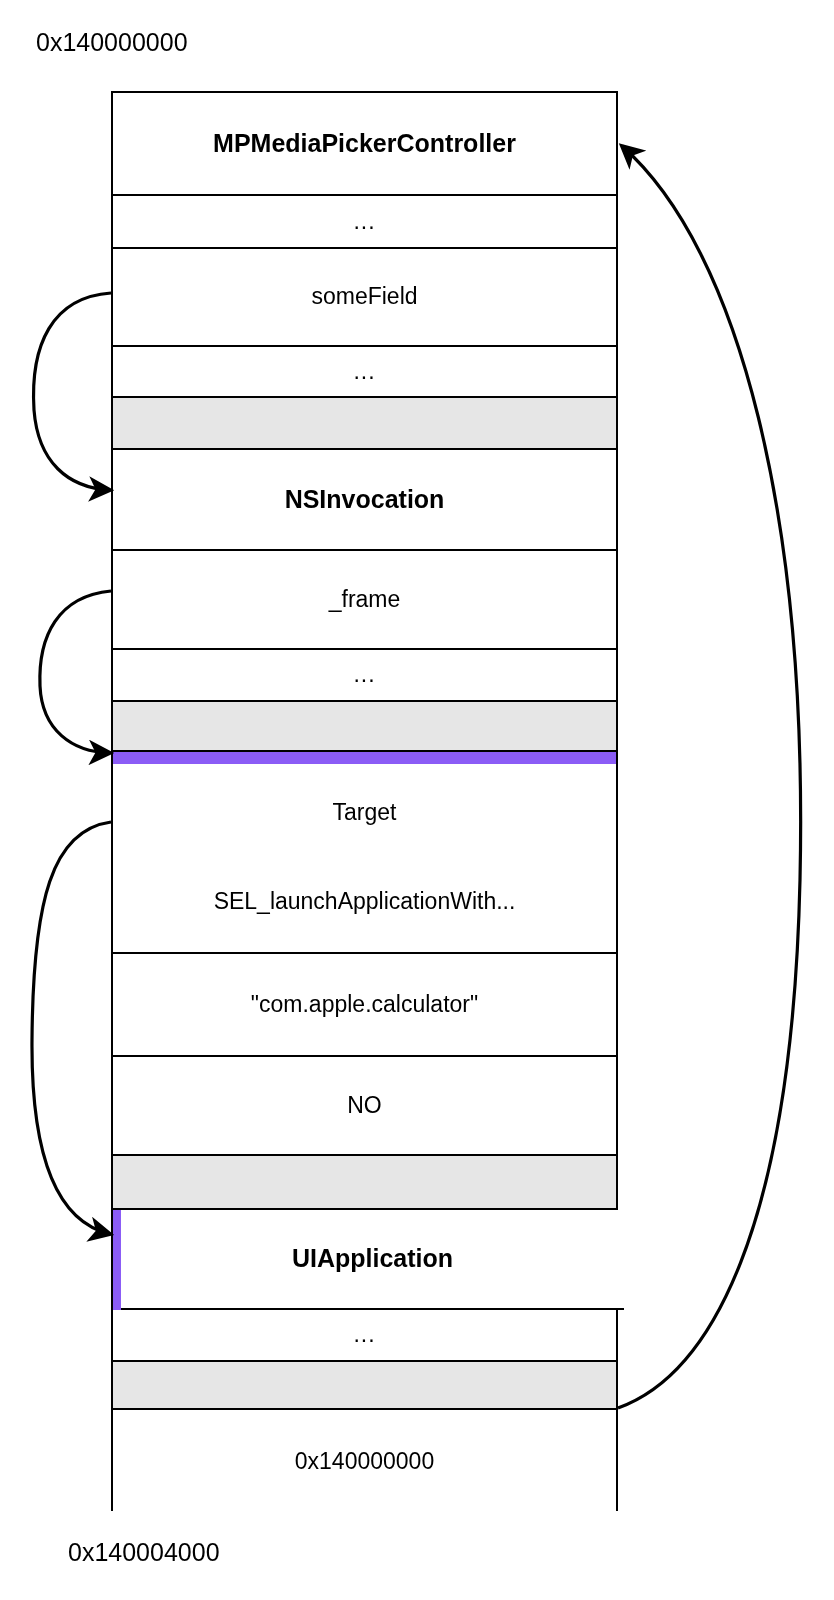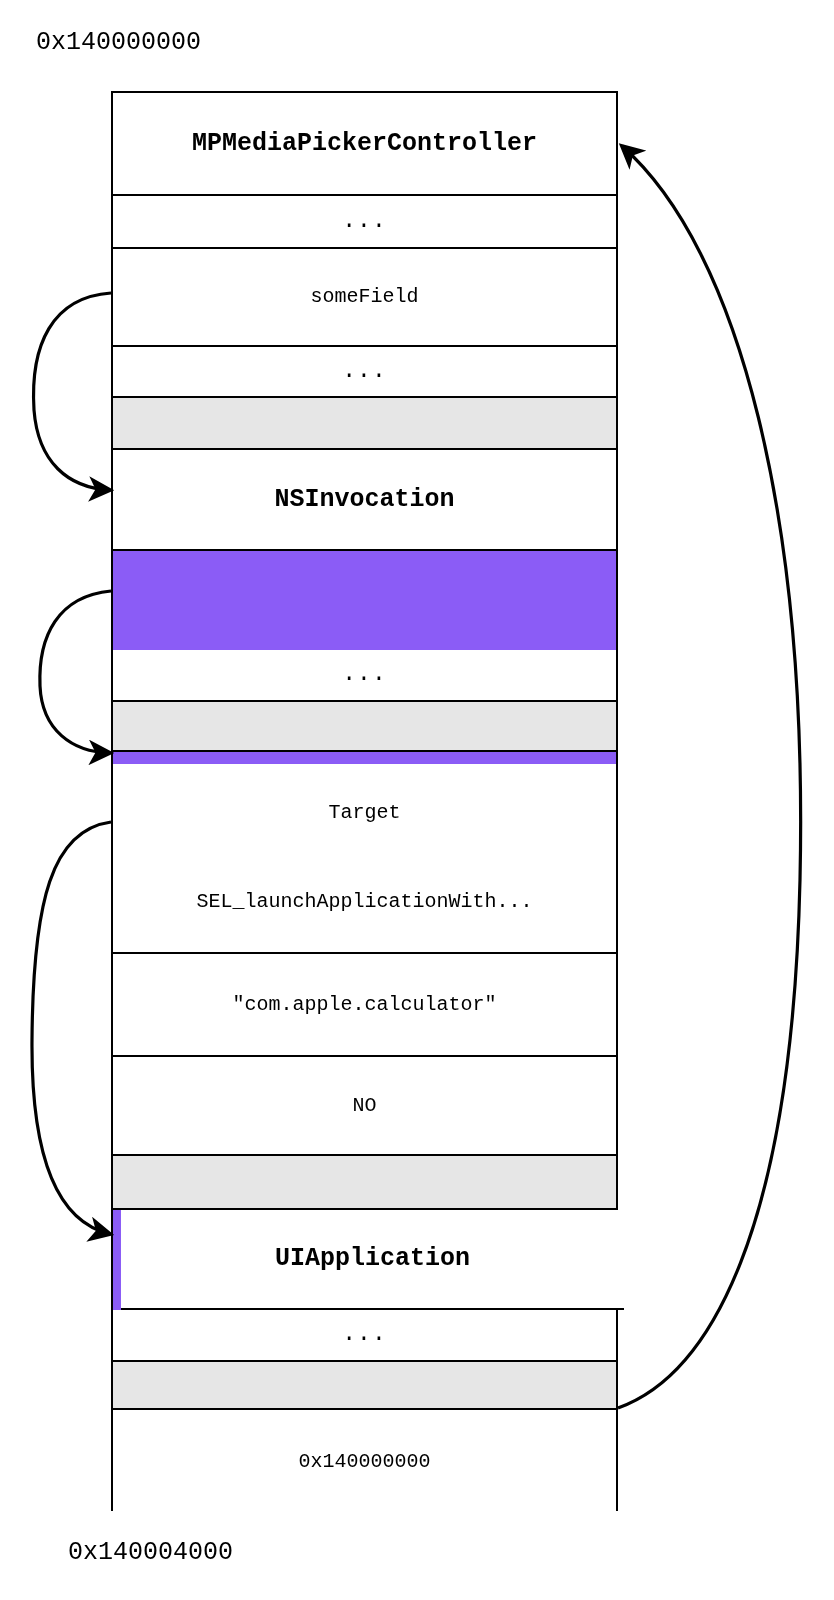--- a/index.html
+++ b/index.html
@@ -13,21 +13,20 @@
     position: relative;
     font-family: "Liberation Sans", sans-serif;
     color: #000000;
     overflow: hidden;
   }
   #stage {
     position: absolute;
     left: 0; top: 0;
     width: 758px;
     height: 1600px;
-    font-family: Liberation Mono, monospace;
   }
   .addr-label {
     position: absolute;
     font-size: 25px;
     line-height: 1;
     color: #000000;
     white-space: nowrap;
     letter-spacing: 0px;
   }
   #addr-top  { left: 36px; top: 30px; }
@@ -50,21 +49,21 @@
     box-sizing: border-box;
     display: flex;
     align-items: center;
     justify-content: center;
     background: #ffffff;
     border-bottom: 2.5px solid #000000;
   }
   .mem-row.last { border-bottom: none; }
   .mem-row.gray { background: #E6E6E6; }
   .mem-row .cell-text {
-    font-size: 20px;
+    font-size: 23px;
     line-height: 1.1;
     text-align: center;
     white-space: nowrap;
   }
   .mem-row.header .cell-text {
     font-weight: bold;
     font-size: 25px;
   }
   .mem-row .cell-text.ellipsis {
     font-size: 23px;
@@ -95,20 +94,23 @@
       </div>
       <div class="mem-row" style="top: 156px; height: 98px;">
         <span class="cell-text">someField</span>
       </div>
       <div class="mem-row" style="top: 254px; height: 51px;">
         <span class="cell-text ellipsis">...</span>
       </div>
       <div class="mem-row gray" style="top: 305px; height: 52px;"></div>
       <div class="mem-row header" style="top: 357px; height: 101px;">
         <span class="cell-text">NSInvocation</span>
+      </div>
+      <div class="mem-row" style="top: 458px; height: 99px;">
+        <span class="cell-text">_frame</span>
       </div>
       <div class="mem-row" style="top: 557px; height: 52px;">
         <span class="cell-text ellipsis">...</span>
       </div>
       <div class="mem-row gray" style="top: 609px; height: 50px;"></div>
       <div class="mem-row" style="top: 659px; height: 100px; margin-top: 12px;">
         <span class="cell-text">Target</span>
       </div>
       <div class="mem-row" style="top: 759px; height: 102px;">
         <span class="cell-text">SEL_launchApplicationWith...</span>

